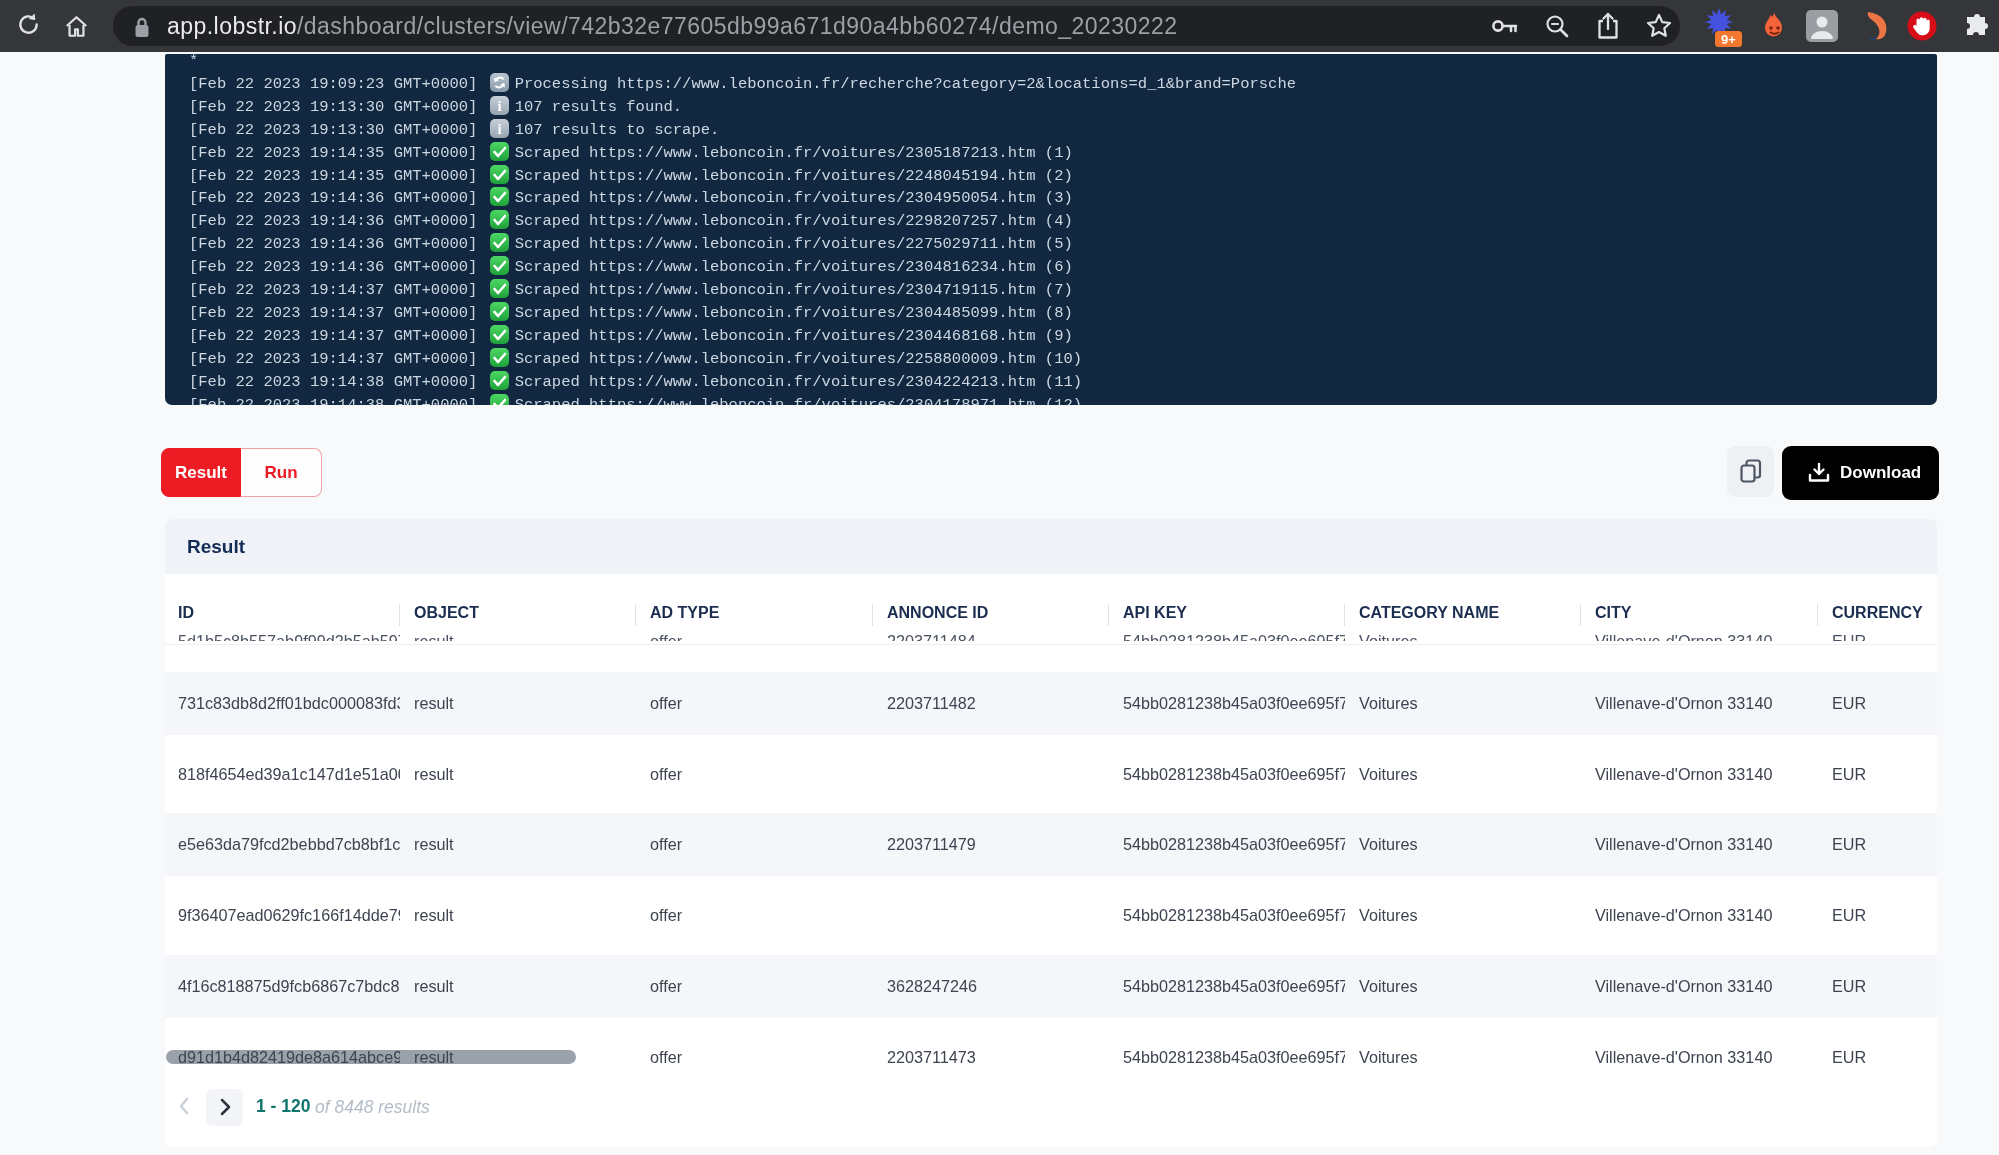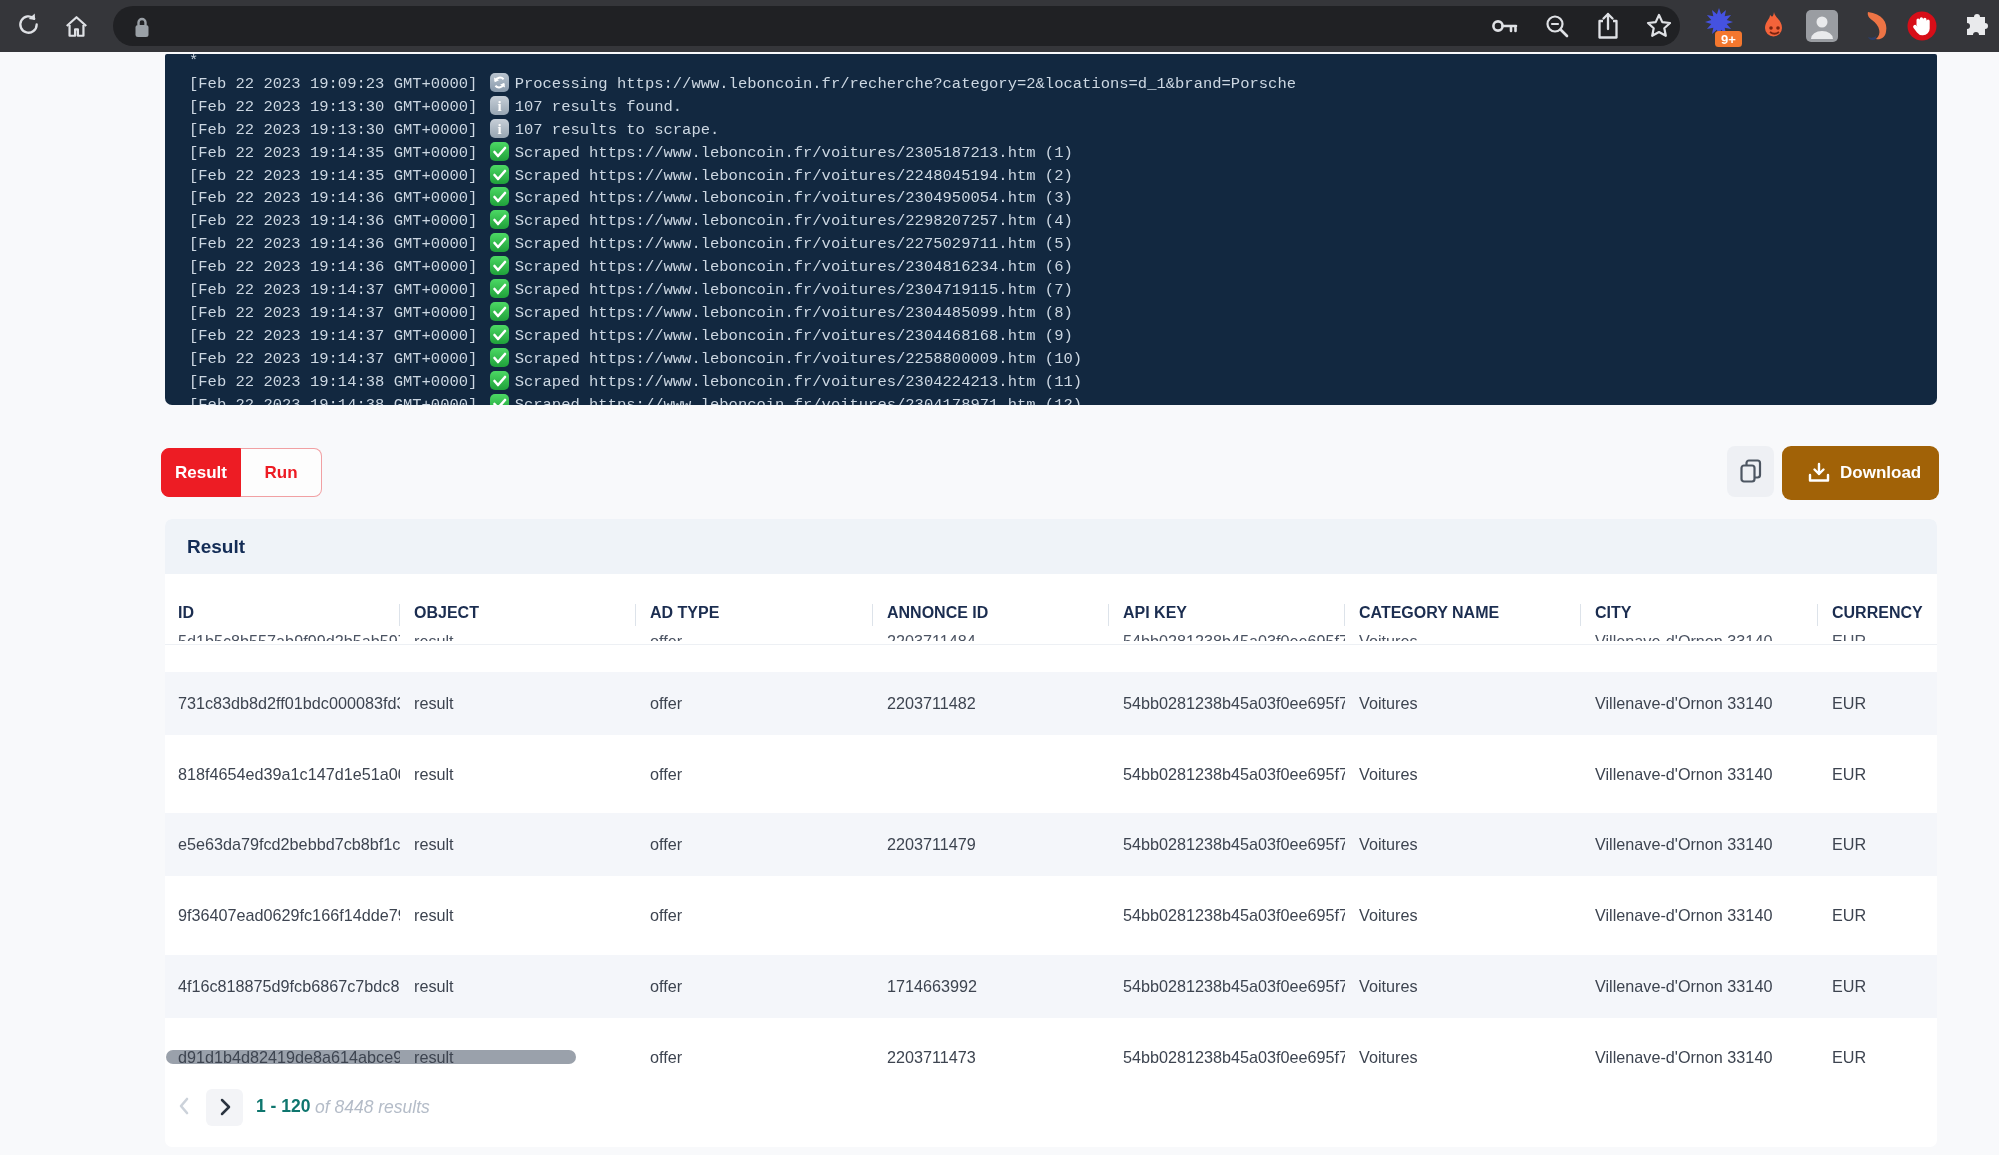--- a/index.html
+++ b/index.html
@@ -20,21 +20,21 @@
   .emj-info { background:linear-gradient(#c7cfd8,#97a5b2); }
   .emj-ok   { background:linear-gradient(#4cd964,#1fa03a); }
   .emj svg { position:absolute; left:0; top:0; }
 
   
   #tabResult { position:absolute; left:161px; top:448px; width:80px; height:49px; background:#ed1c24; border:1px solid #ed1c24; border-radius:8px 0 0 8px; color:#fff; font-weight:bold; font-size:17px; text-align:center; line-height:47px; }
   #tabRun { position:absolute; left:241px; top:448px; width:81px; height:49px; background:#fdfdfd; border:1px solid #f1a0a3; border-left:none; border-radius:0 8px 8px 0; color:#ed1c24; font-weight:bold; font-size:17px; text-align:center; line-height:47px; }
 
   
   #copybtn { position:absolute; left:1727px; top:446px; width:47px; height:51px; background:#eef0f4; border-radius:8px; }
-  #dlbtn { position:absolute; left:1782px; top:446px; width:157px; height:54px; background:#a16207; border-radius:9px; color:#fff; font-weight:bold; font-size:17px; }
+  #dlbtn { position:absolute; left:1782px; top:446px; width:157px; height:54px; background:#000000; border-radius:9px; color:#fff; font-weight:bold; font-size:17px; }
   #dlbtn span { position:absolute; left:58px; top:17px; }
 
   
   #panel { position:absolute; left:165px; top:519px; width:1772px; height:628px; background:#fff; border-radius:7px; }
   #panelhead { position:absolute; left:0; top:0; width:1772px; height:55px; background:#eff3f8; border-radius:7px 7px 0 0; }
   #panelhead .t { position:absolute; left:22px; top:17px; font-size:19px; font-weight:bold; color:#132c56; }
 
   .th { position:absolute; top:85px; font-size:16px; font-weight:bold; color:#1b2d50; white-space:nowrap; }
   .vsep { position:absolute; top:85px; width:1px; height:22px; background:#dde3ea; }
   #hdrline { position:absolute; left:0; top:125px; width:1772px; height:1px; background:#edf0f4; }
@@ -69,20 +69,21 @@
     <path d="M3 13 L13.5 3.5 L24 13" stroke="#dfe1e5" stroke-width="2.4" fill="none" stroke-linejoin="round"></path>
     <path d="M6 12 v11.5 h6 v-7 h3 v7 h6 V12" stroke="#dfe1e5" stroke-width="2.4" fill="none" stroke-linejoin="round"></path>
   </svg>
   <div id="urlpill">
 
     <svg style="position:absolute;left:21px;top:11px" width="16" height="21" viewBox="0 0 16 21">
       <rect x="1.5" y="8" width="13" height="12" rx="2.5" fill="#9aa0a6"></rect>
       <path d="M4.5 8 V5.5 a3.5 3.5 0 0 1 7 0 V8" stroke="#9aa0a6" stroke-width="2.4" fill="none"></path>
     </svg>
   </div>
+  <div id="urltext"><b>app.lobstr.io</b>/dashboard/clusters/view/742b32e77605db99a671d90a4bb60274/demo_20230222</div>
 
   <svg class="tbi" style="left:1490px;top:14px" width="30" height="24" viewBox="0 0 30 24">
     <circle cx="8" cy="12" r="4.6" stroke="#dfe1e5" stroke-width="2.6" fill="none"></circle>
     <path d="M12.6 12 H26 M21 12 v5 M25.5 12 v5" stroke="#dfe1e5" stroke-width="2.6" fill="none" stroke-linecap="round"></path>
   </svg>
 
   <svg class="tbi" style="left:1544px;top:13px" width="26" height="26" viewBox="0 0 26 26">
     <circle cx="11" cy="11" r="7.5" stroke="#dfe1e5" stroke-width="2.2" fill="none"></circle>
     <path d="M8 11 h6" stroke="#dfe1e5" stroke-width="2.2" stroke-linecap="round"></path>
     <path d="M16.5 16.5 L23 23" stroke="#dfe1e5" stroke-width="2.6" stroke-linecap="round"></path>
@@ -272,21 +273,21 @@
     <div class="cell" style="left:958px;width:222px">54bb0281238b45a03f0ee695f73</div>
     <div class="cell" style="left:1194px;width:222px">Voitures</div>
     <div class="cell" style="left:1430px;width:222px">Villenave-d'Ornon 33140</div>
     <div class="cell" style="left:1667px;width:105px">EUR</div>
   </div>
       <div class="row" style="top:431.8px">
         <div class="stripe"></div>
     <div class="cell" style="left:13px;width:222px">4f16c818875d9fcb6867c7bdc890</div>
     <div class="cell" style="left:249px;width:222px">result</div>
     <div class="cell" style="left:485px;width:222px">offer</div>
-    <div class="cell" style="left:722px;width:222px">1714663992</div>
+    <div class="cell" style="left:722px;width:222px">3628247246</div>
     <div class="cell" style="left:958px;width:222px">54bb0281238b45a03f0ee695f73</div>
     <div class="cell" style="left:1194px;width:222px">Voitures</div>
     <div class="cell" style="left:1430px;width:222px">Villenave-d'Ornon 33140</div>
     <div class="cell" style="left:1667px;width:105px">EUR</div>
   </div>
       <div class="row" style="top:502.5px">
     <div class="cell" style="left:13px;width:222px">d91d1b4d82419de8a614abce9cc</div>
     <div class="cell" style="left:249px;width:222px">result</div>
     <div class="cell" style="left:485px;width:222px">offer</div>
     <div class="cell" style="left:722px;width:222px">2203711473</div>

